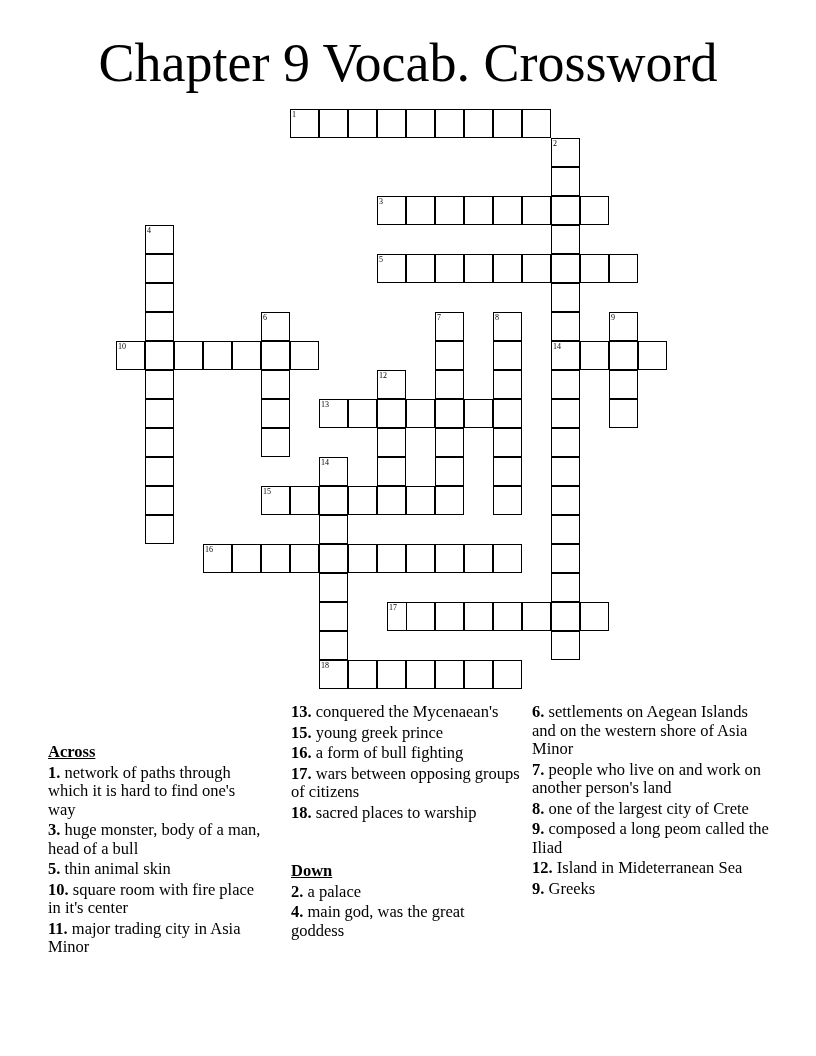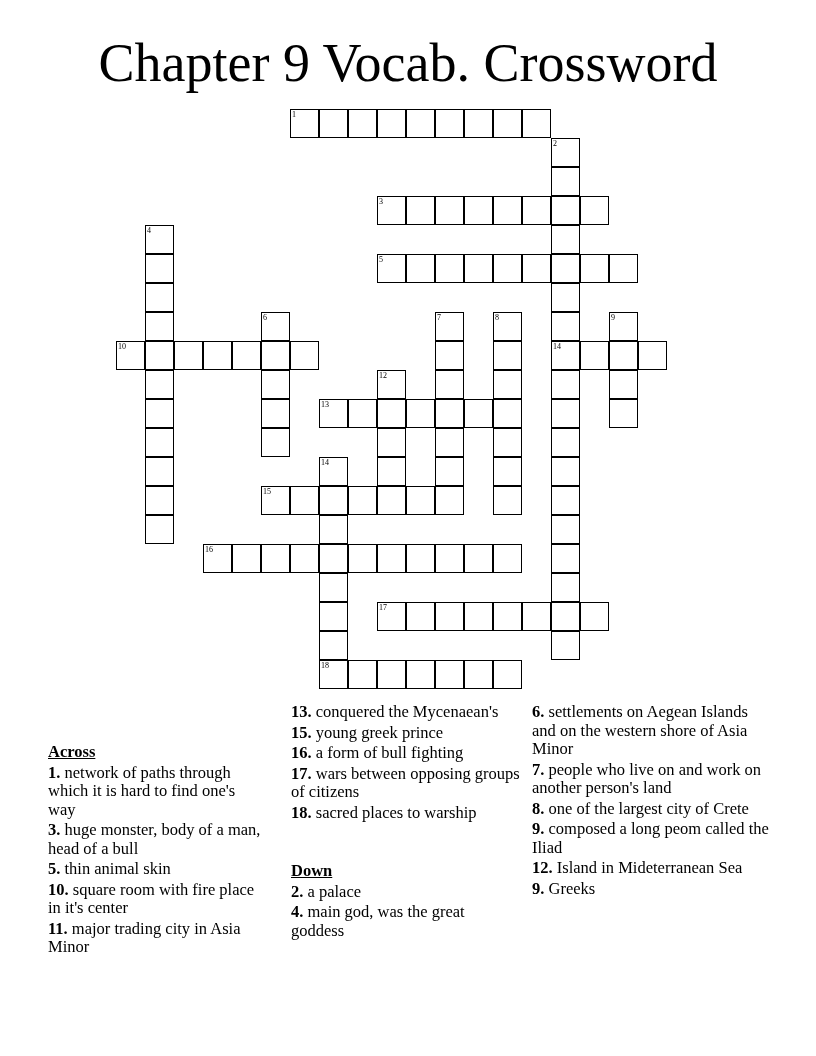--- a/index.html
+++ b/index.html
@@ -166,21 +166,21 @@
     </div>
     <div class="cell" style="left: 233px; top: 545px;"></div>
     <div class="cell" style="left: 262px; top: 545px;"></div>
     <div class="cell" style="left: 291px; top: 545px;"></div>
     <div class="cell" style="left: 349px; top: 545px;"></div>
     <div class="cell" style="left: 378px; top: 545px;"></div>
     <div class="cell" style="left: 407px; top: 545px;"></div>
     <div class="cell" style="left: 436px; top: 545px;"></div>
     <div class="cell" style="left: 465px; top: 545px;"></div>
     <div class="cell" style="left: 494px; top: 545px;"></div>
-    <div class="cell" style="left: 378px; top: 603px;">
+    <div class="cell" style="left: 388px; top: 603px;">
       <span class="num">17</span>
     </div>
     <div class="cell" style="left: 407px; top: 603px;"></div>
     <div class="cell" style="left: 436px; top: 603px;"></div>
     <div class="cell" style="left: 465px; top: 603px;"></div>
     <div class="cell" style="left: 494px; top: 603px;"></div>
     <div class="cell" style="left: 523px; top: 603px;"></div>
     <div class="cell" style="left: 581px; top: 603px;"></div>
     <div class="cell" style="left: 349px; top: 661px;"></div>
     <div class="cell" style="left: 378px; top: 661px;"></div>

